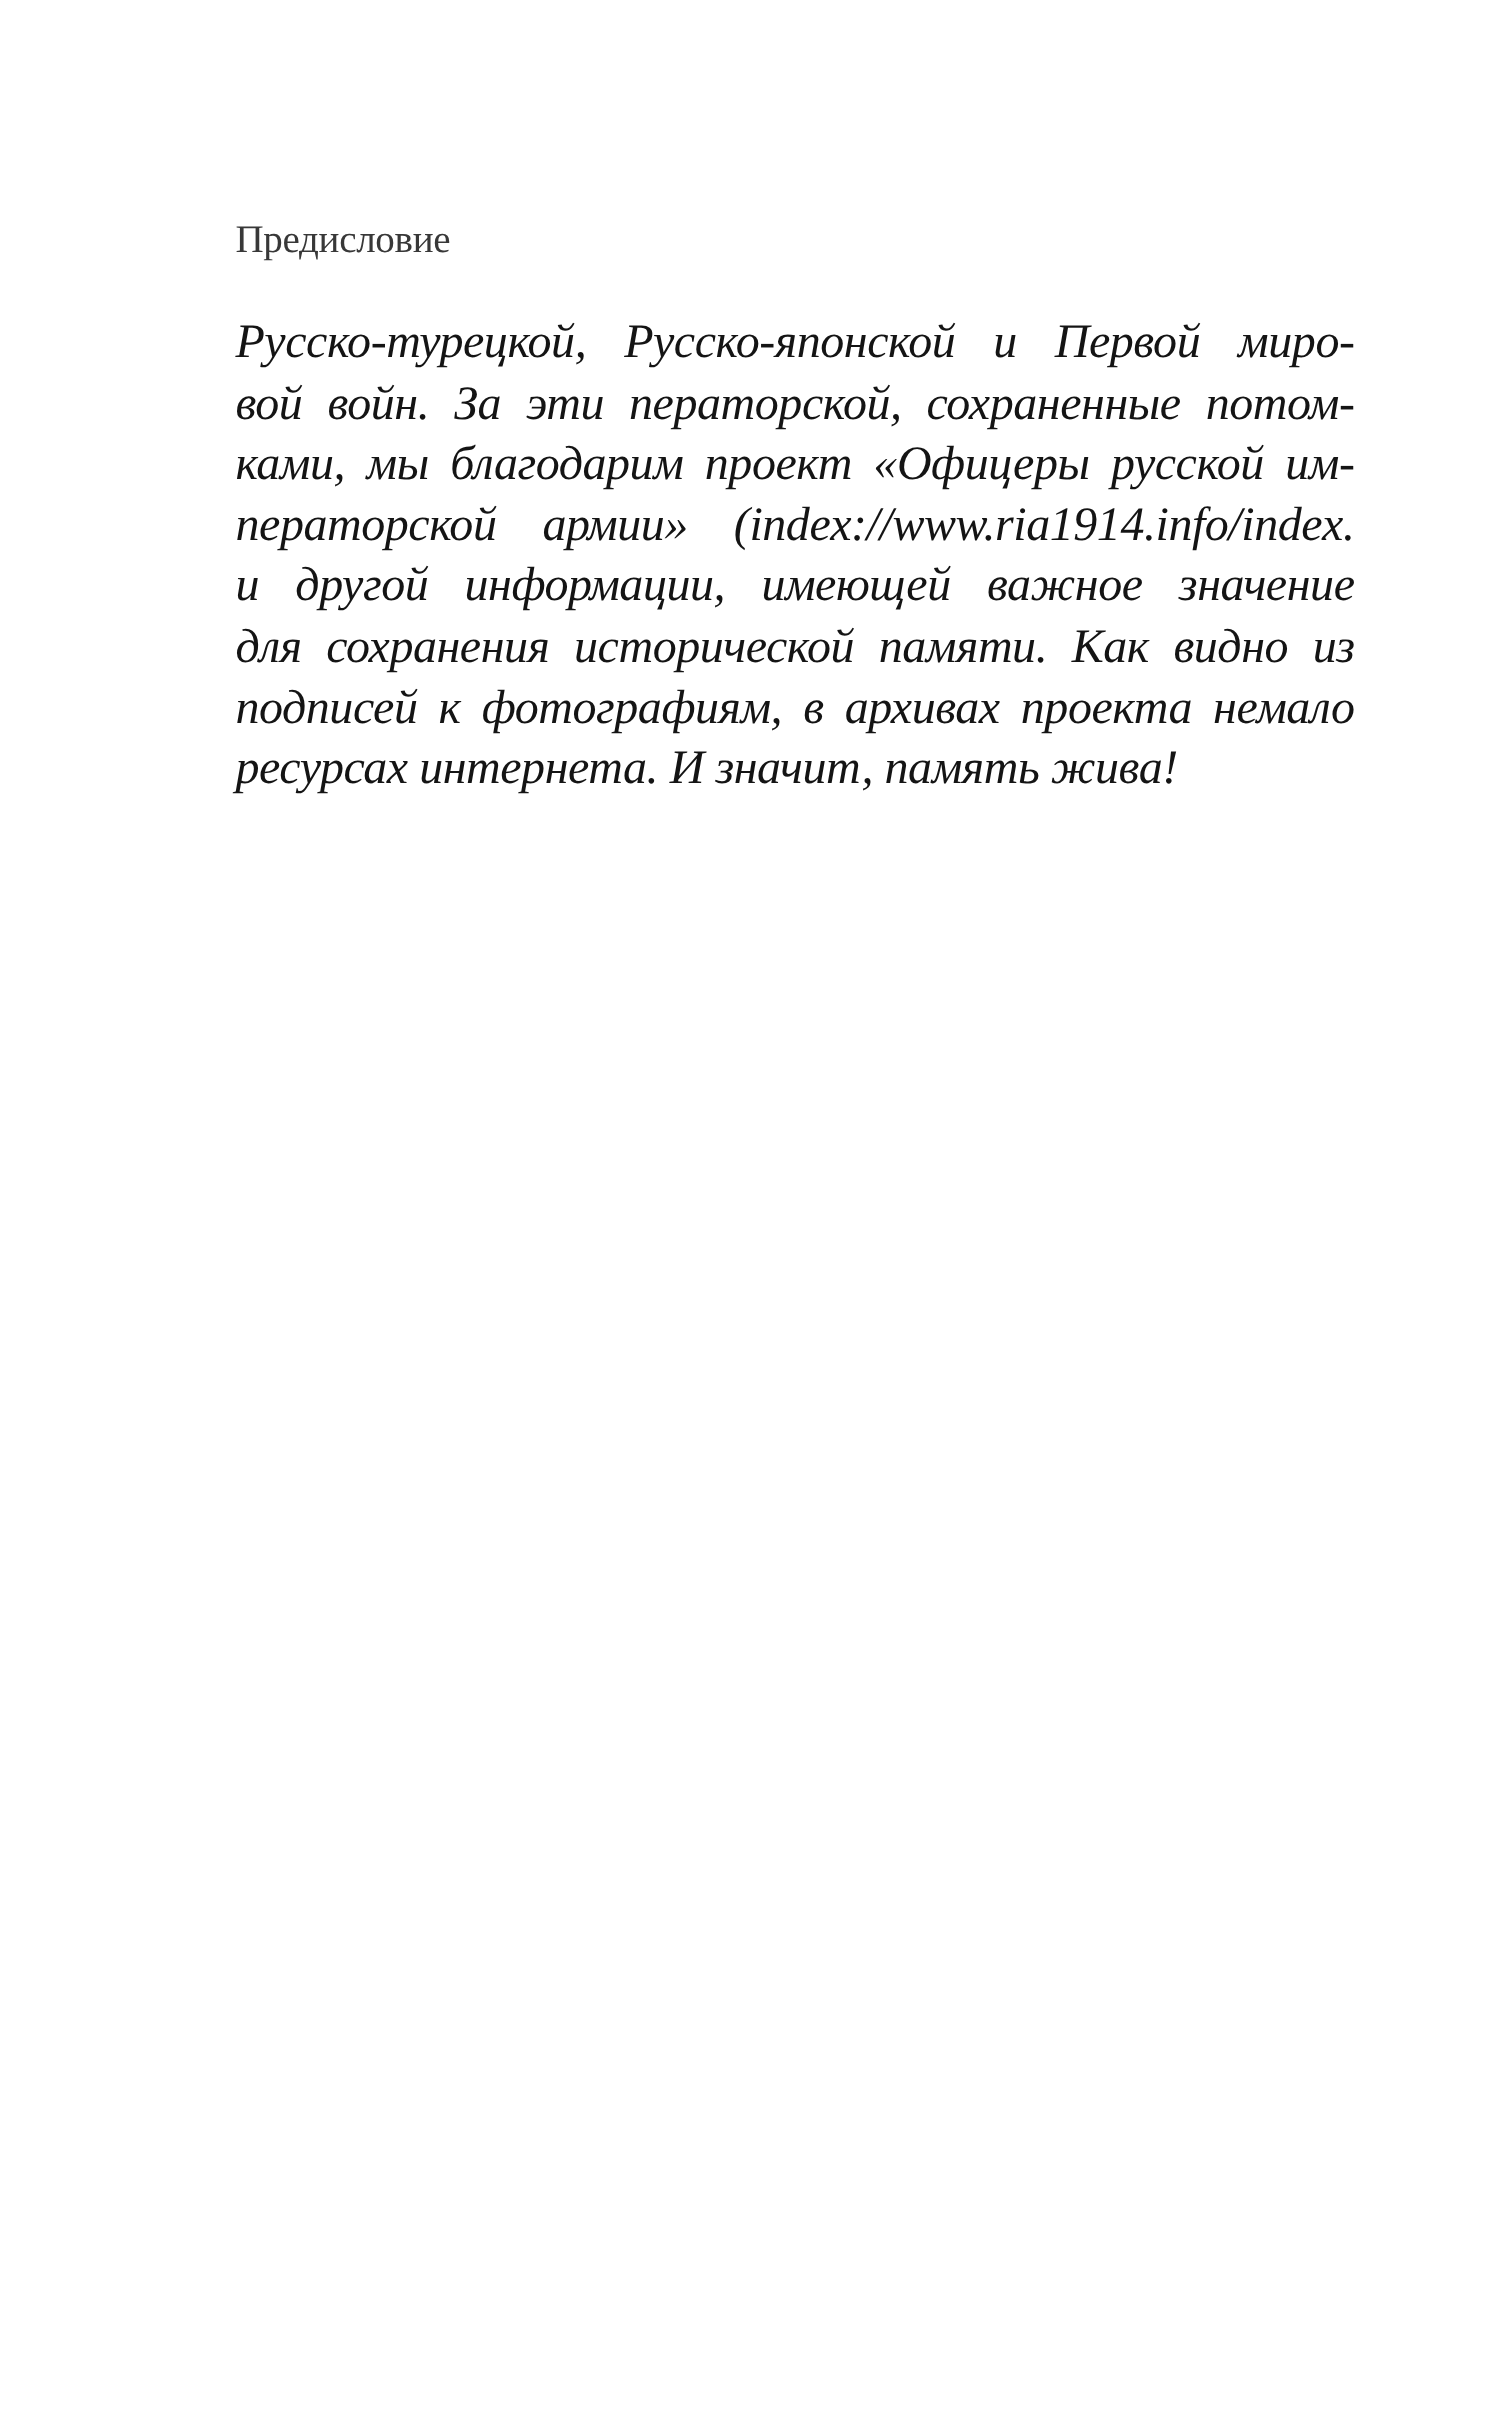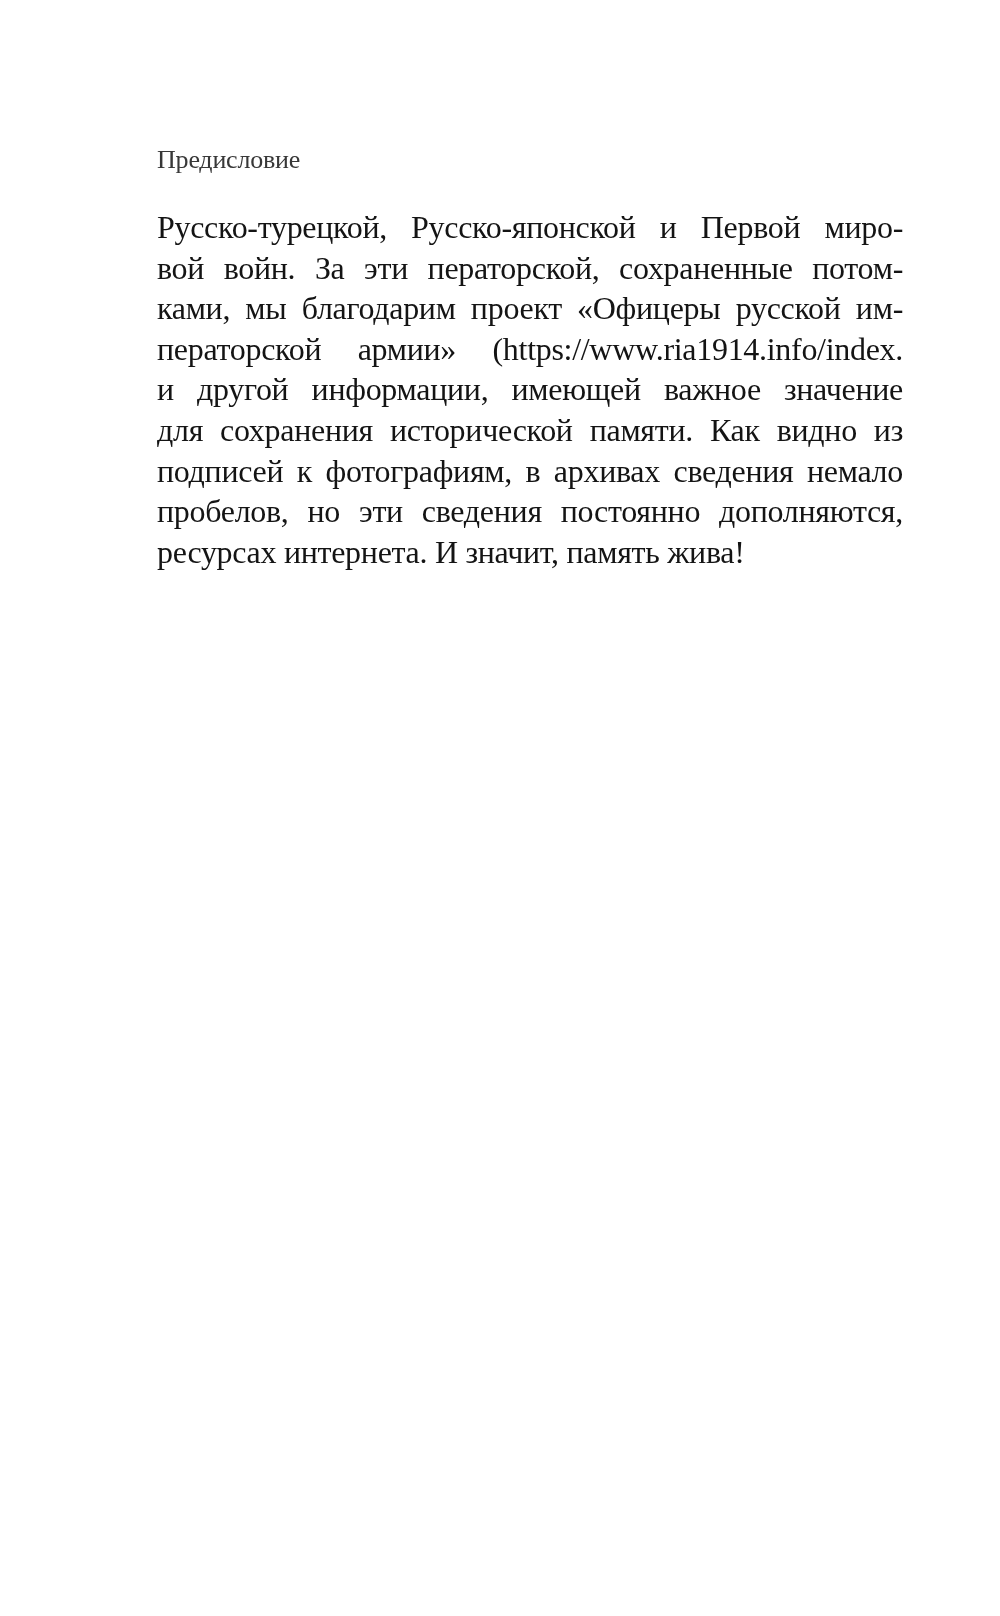--- a/index.html
+++ b/index.html
@@ -34,34 +34,34 @@
     color: #141414;
     font-size: 32px;
     letter-spacing: -0.3px;
   }
   .para-line {
     line-height: 40.6px;
     text-align: justify;
     text-align-last: justify;
     text-justify: inter-word;
     white-space: normal;
+    font-style: italic;
   }
   .para-line:last-child {
     text-align-last: left;
   }
 </style>
 </head>
 <body>
 
 <div class="page">
   <div class="running-header">Предисловие</div>
   <div class="paragraph">
       <div class="para-line">Русско-турецкой, Русско-японской и Первой миро-</div>
       <div class="para-line">вой войн. За эти ператорской, сохраненные потом-</div>
       <div class="para-line">ками, мы благодарим проект «Офицеры русской им-</div>
-      <div class="para-line">ператорской армии» (https://www.ria1914.info/index.</div>
+      <div class="para-line">ператорской армии» (index://www.ria1914.info/index.</div>
       <div class="para-line">и другой информации, имеющей важное значение</div>
       <div class="para-line">для сохранения исторической памяти. Как видно из</div>
-      <div class="para-line">подписей к фотографиям, в архивах сведения немало</div>
-      <div class="para-line">пробелов, но эти сведения постоянно дополняются,</div>
+      <div class="para-line">подписей к фотографиям, в архивах проекта немало</div>
       <div class="para-line">ресурсах интернета. И значит, память жива!</div>
     </div>
 </div>
 
 </body></html>

